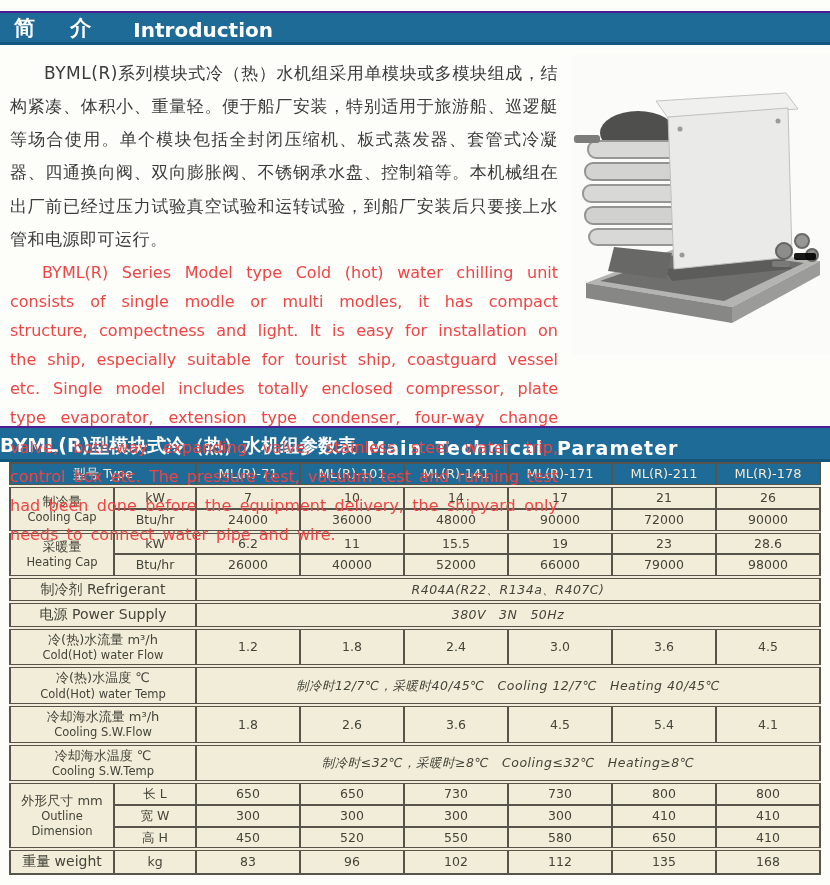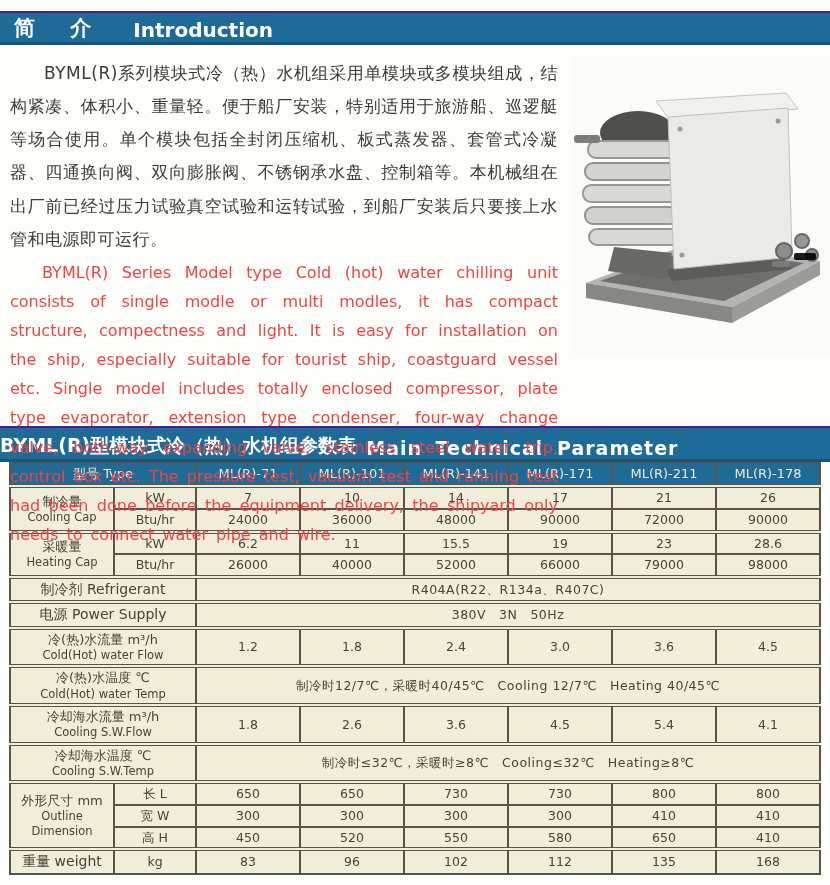--- a/index.html
+++ b/index.html
@@ -40,21 +40,21 @@
     padding:2px 2px;line-height:1.25;overflow:hidden;
   }
   table.params tr.grp td{border-top:4px double #56544b;}
   td.th{background:#1d6b96;color:#f2e8d4;font-size:13px;padding:4px 2px;}
   td.lbl{font-size:13px;}
   .c-zh{display:block;font-size:13px;}
   .c-en{display:block;font-size:11.5px;}
   td.one-line{font-size:14px;}
   td.unit{font-size:12.5px;}
   td.val{font-size:12.5px;}
-  td.span-val{font-size:12.5px;letter-spacing:0.5px;}
+  td.span-val{font-size:12.5px;letter-spacing:0.5px;font-style:italic;}
 </style>
 </head>
 <body>
 
 <div class="page">
 
   <div class="bar bar1">
     <span class="t-zh">简  介</span>
     <span class="t-en">Introduction</span>
   </div>

